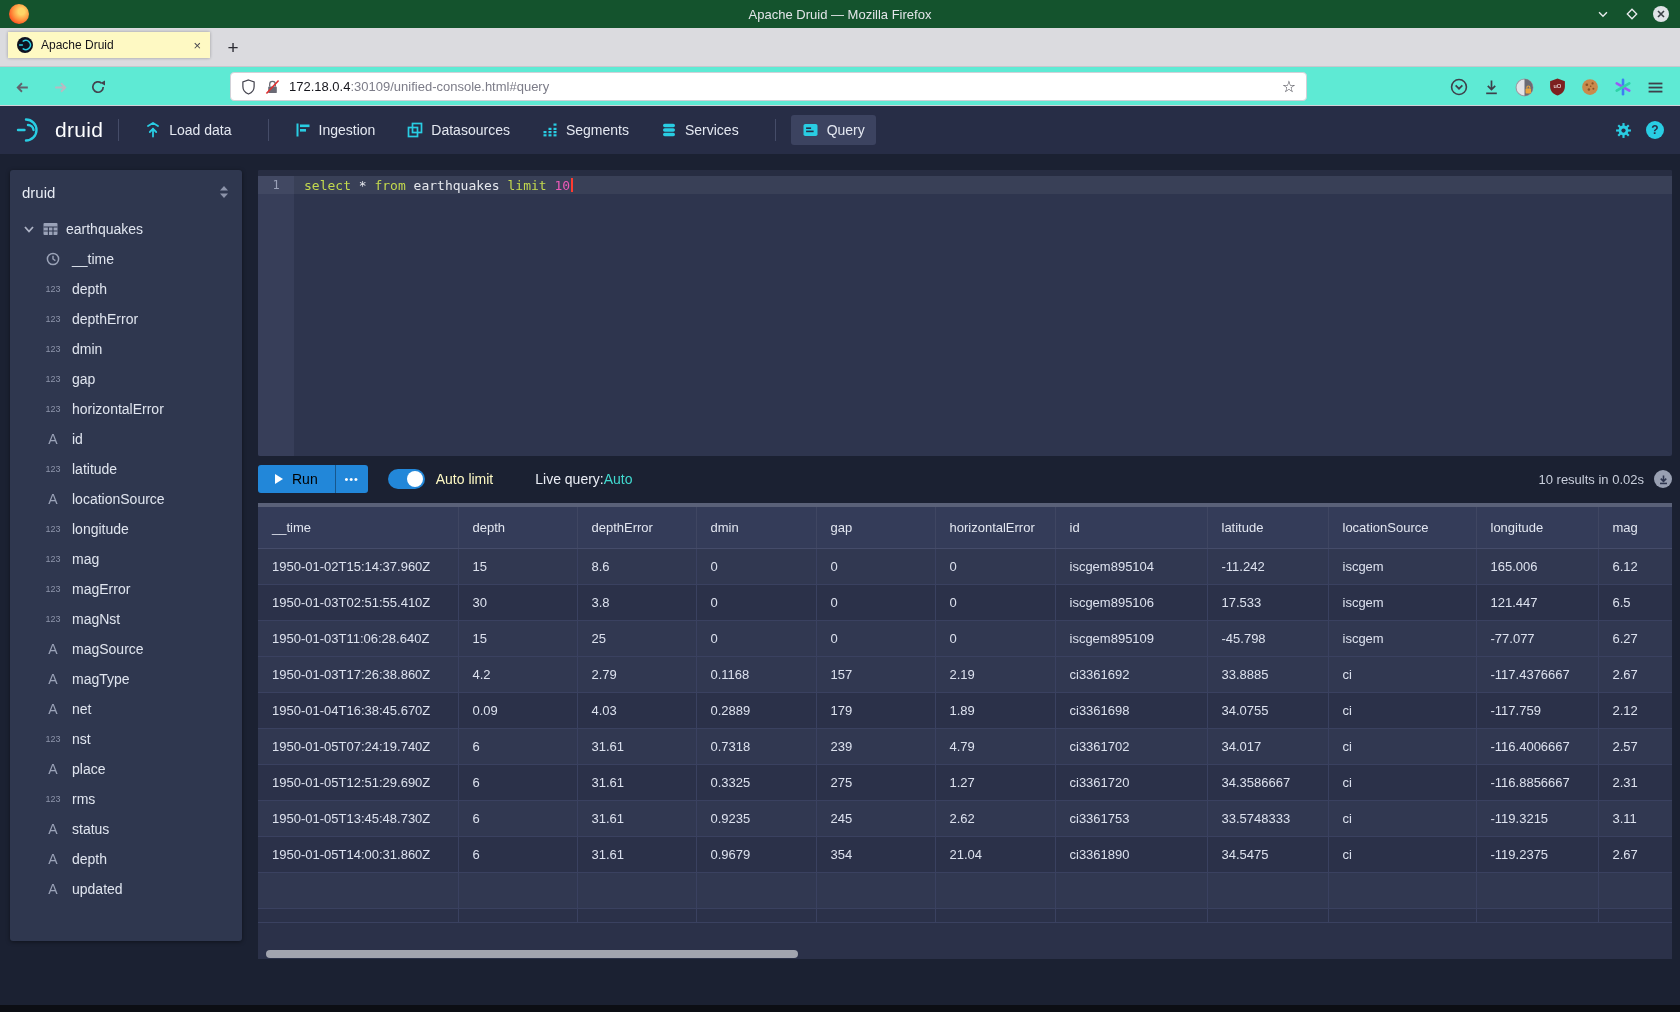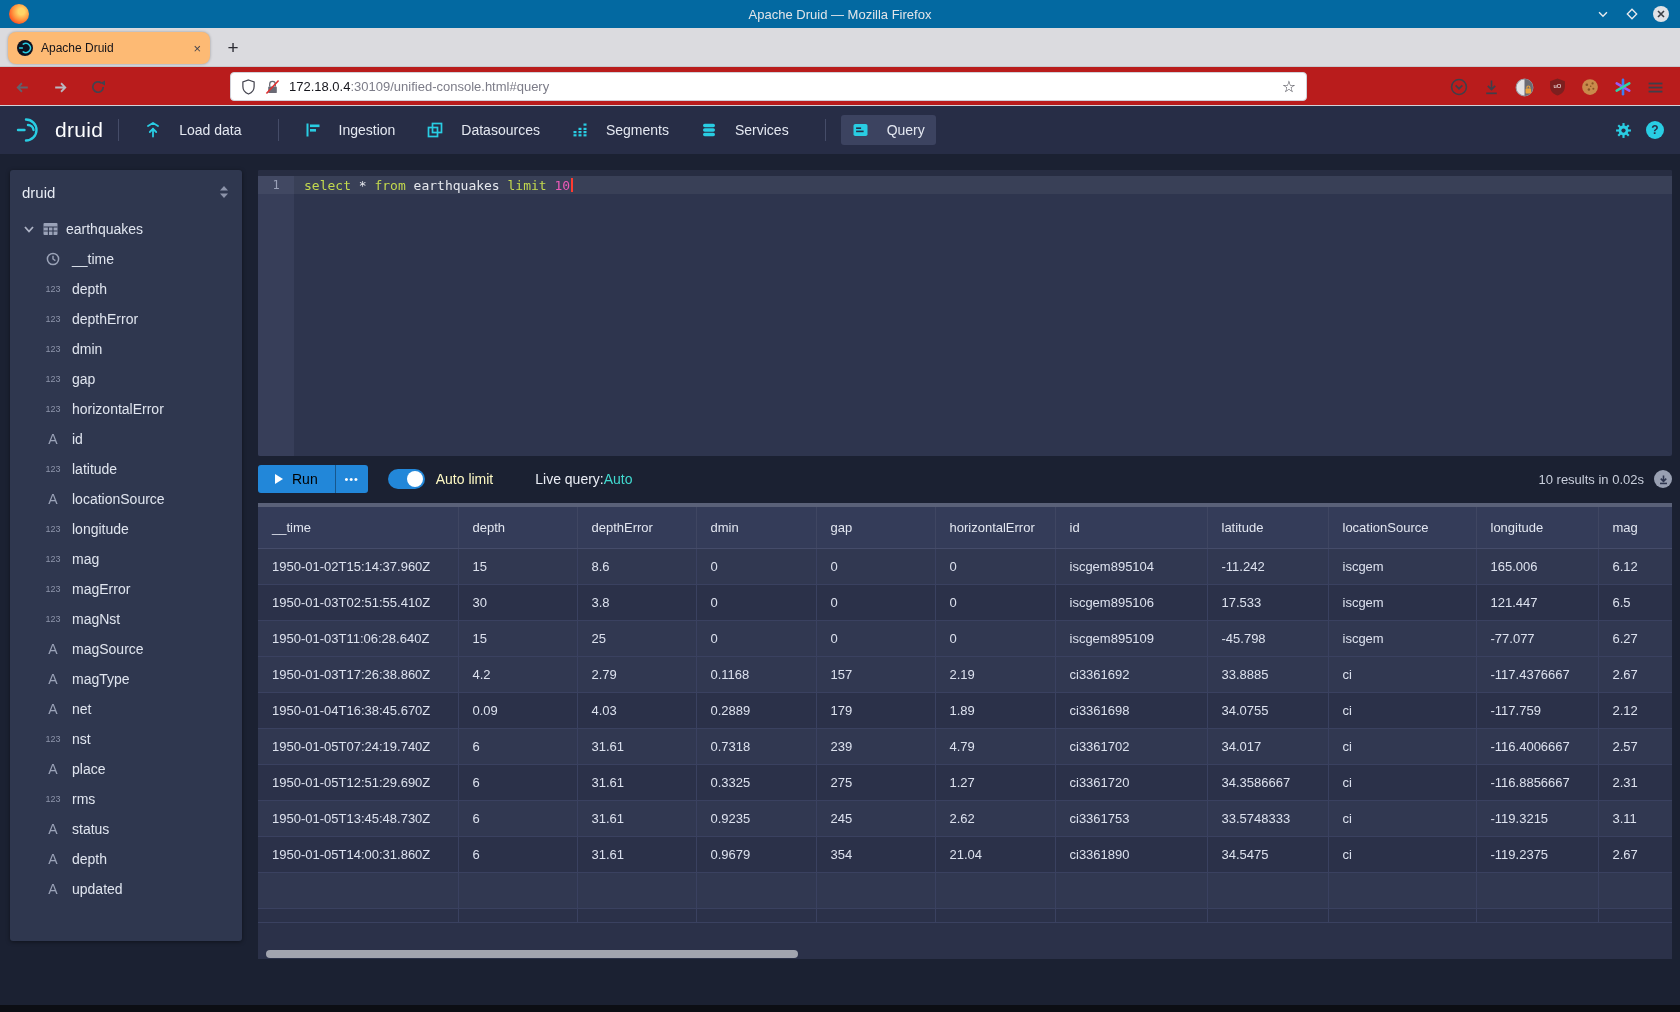--- a/index.html
+++ b/index.html
@@ -1,50 +1,50 @@
 <!DOCTYPE html>
 <html style="--accent: #29cde3; --blue: #2287d9; --kw: #c3d94e; --numlit: #ec59b8; --teal: #41d9cf;"><head>
 <meta charset="utf-8">
 <style>
   *{margin:0;padding:0;box-sizing:border-box}
   html,body{width:1680px;height:1012px;overflow:hidden}
   body{position:relative;font-family:"Liberation Sans","DejaVu Sans",sans-serif;background:#1b2132}
   svg{display:block}
 
   
-  .titlebar{position:absolute;top:0;left:0;right:0;height:28px;background:#0369a1;display:flex;align-items:center}
+  .titlebar{position:absolute;top:0;left:0;right:0;height:28px;background:#14532d;display:flex;align-items:center}
   .ff-logo{position:absolute;left:9px;top:4px;width:20px;height:20px;border-radius:50%;
     background:radial-gradient(circle at 62% 38%, #ffd567 0 18%, #ff9640 48%, #ff4f1f 76%, #d9158a 100%)}
   .win-title{flex:1;text-align:center;color:#e3e5e9;font-size:13px}
   .win-controls{position:absolute;right:10px;top:0;height:28px;display:flex;align-items:center;gap:11px}
   .winbtn{width:18px;height:18px;display:flex;align-items:center;justify-content:center}
 
   .tabbar{position:absolute;top:28px;left:0;right:0;height:39px;background:#dbdbdf;border-bottom:1px solid #c7c7cc}
-  .tab{position:absolute;left:8px;top:4px;width:202px;height:32px;background:#fdba74;border-radius:8px;
+  .tab{position:absolute;left:8px;top:4px;width:202px;height:26px;background:#fef9c3;border-radius:0;
     box-shadow:0 0 3px rgba(0,0,0,.3);display:flex;align-items:center;padding:0 9px;gap:8px}
   .tab-label{flex:1;font-size:12px;color:#15141a;white-space:nowrap;overflow:hidden}
   .tab-close{color:#46464f;font-size:13px;line-height:1}
   .newtab{position:absolute;left:220px;top:7px;width:26px;height:26px;display:flex;align-items:center;justify-content:center;
     font-size:19px;color:#2b2b33;border-radius:4px}
 
-  .toolbar{position:absolute;top:67px;left:0;right:0;height:39px;background:#b91c1c;border-bottom:1px solid #d2d2d8}
+  .toolbar{position:absolute;top:67px;left:0;right:0;height:39px;background:#5eead4;border-bottom:1px solid #d2d2d8}
   .tb-ic{position:absolute;top:8px;width:24px;height:24px;display:flex;align-items:center;justify-content:center;border-radius:3px}
   .urlbar{position:absolute;left:230px;top:5px;width:1077px;height:29px;background:#fff;border:1px solid #d1d1d8;border-radius:4px;
     display:flex;align-items:center;padding:0 10px;gap:9px}
   .url-text{font-size:13px;color:#17171e;white-space:nowrap}
   .url-rest{color:#7c7c88}
   .url-star{margin-left:auto;font-size:16px;color:#45454f;font-family:"DejaVu Sans",sans-serif}
   .tb-right{position:absolute;right:16px;top:8px;height:24px;display:flex;align-items:center;gap:15px}
 
   
   .druidnav{position:absolute;top:106px;left:0;right:0;height:48px;background:#272d46;display:flex;align-items:center;padding:0 16px}
   .brand{display:flex;align-items:center;gap:9px}
   .brand-text{color:#fdfeff;font-size:21px;letter-spacing:.3px}
   .nav-sep{width:1px;height:22px;background:#454c68;margin:0 15px}
-  .nav-item{display:flex;align-items:flex-start;gap:18px;padding:7px 11px;color:#e4e8f1;font-size:14px;border-radius:3px;margin-right:10px}
+  .nav-item{display:flex;align-items:flex-start;gap:8px;padding:7px 11px;color:#e4e8f1;font-size:14px;border-radius:3px;margin-right:10px}
   .nav-item.active{background:#3c4360;margin-right:0}
   .nav-right{margin-left:auto;display:flex;align-items:center;gap:14px}
   .help-circle{width:18px;height:18px;border-radius:50%;background:var(--accent,#29cde3);color:#272d46;
     font-size:12px;font-weight:bold;display:flex;align-items:center;justify-content:center}
 
   
   .sidebar{position:absolute;left:10px;top:170px;width:232px;height:771px;background:#2f374f;border-radius:3px;
     box-shadow:0 1px 4px rgba(0,0,0,.45);overflow:hidden}
   .schema-row{height:44px;display:flex;align-items:center;padding:0 12px;color:#e7ebf3;font-size:15px}
   .schema-label{flex:1}

